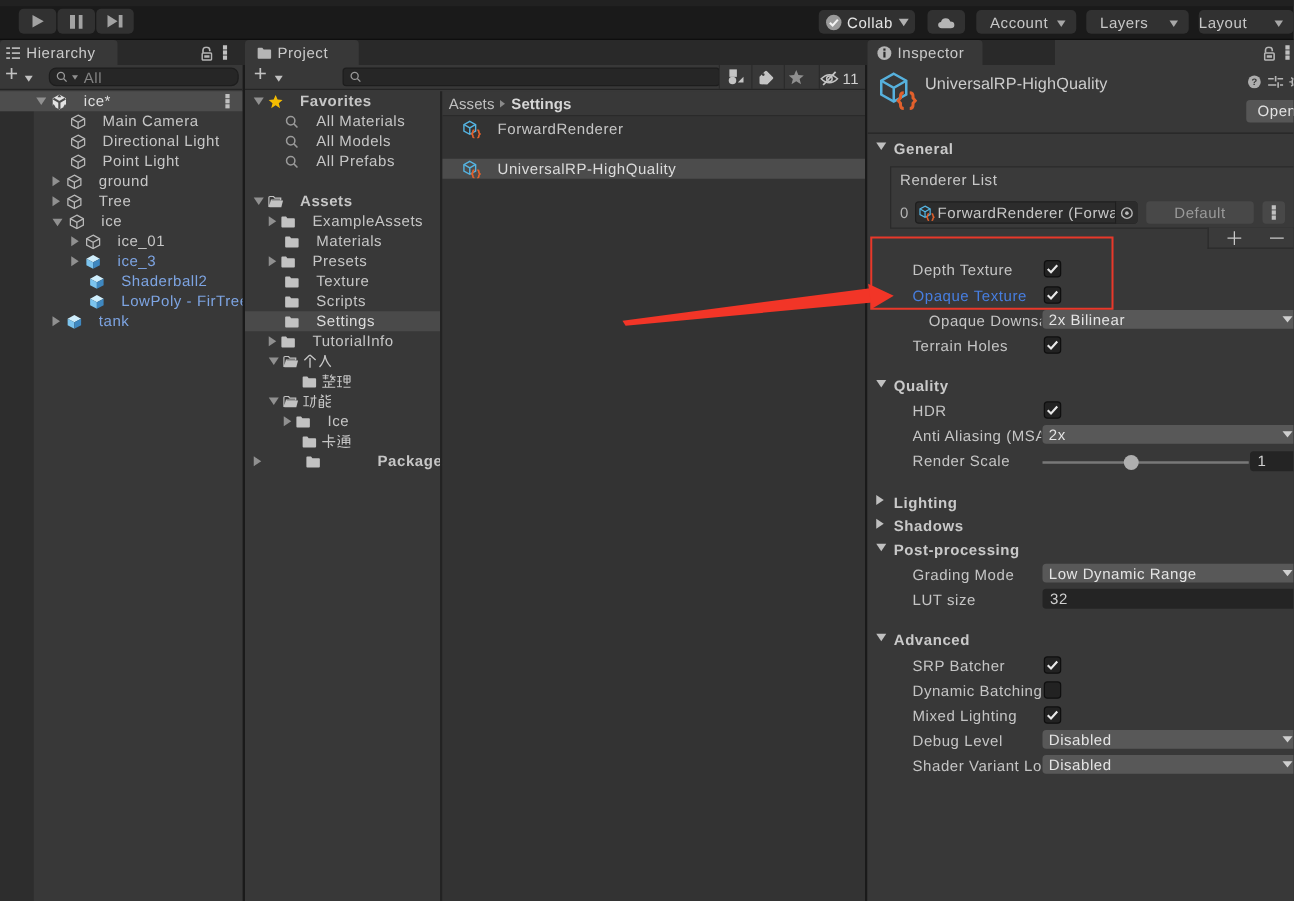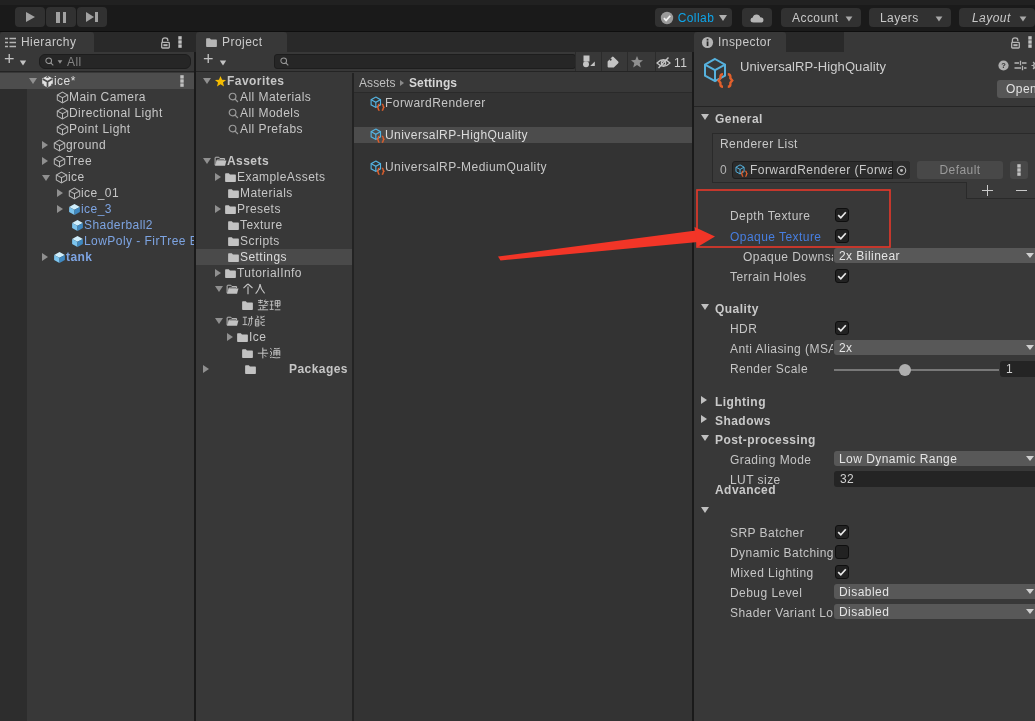--- a/index.html
+++ b/index.html
@@ -2,21 +2,21 @@
 <html><head>
 <meta charset="utf-8">
 <style>
 html,body{margin:0;padding:0;background:#383838;}
 #root{position:relative;width:1035px;height:721px;overflow:hidden;
   font-family:"Liberation Sans",sans-serif;font-size:12px;color:#c6c6c6;letter-spacing:0.45px;
   background:#383838;}
 .abs{position:absolute;}
 .row{position:absolute;height:16px;display:flex;align-items:center;white-space:nowrap;}
 .row svg{flex:0 0 auto;}
-.lbl{margin-left:0;}
+.lbl{margin-left:13px;}
 .tri-r{width:0;height:0;border-left:6px solid #909090;border-top:4.5px solid transparent;border-bottom:4.5px solid transparent;}
 .tri-d{width:0;height:0;border-top:6px solid #909090;border-left:4.5px solid transparent;border-right:4.5px solid transparent;}
 .tbbtn{position:absolute;background:#313131;border-radius:4px;display:flex;align-items:center;justify-content:center;color:#c8c8c8;}
 .tab{position:absolute;top:0;height:20px;background:#383838;display:flex;align-items:center;color:#cacaca;border-radius:3px 3px 0 0;}
 .cb{position:absolute;width:14px;height:14px;background:#222;border:1px solid #0f0f0f;border-radius:3px;box-sizing:border-box;}
 .dd{position:absolute;height:15px;background:#585858;border-radius:3px 0 0 3px;color:#e4e4e4;display:flex;align-items:center;padding-left:5px;font-size:12px;}
 .dd .ddarr{position:absolute;right:6px;top:5px;width:0;height:0;border-top:5px solid #cfcfcf;border-left:4px solid transparent;border-right:4px solid transparent;}
 .numf{position:absolute;height:16px;background:#242424;border-radius:3px 0 0 3px;color:#d0d0d0;display:flex;align-items:center;padding-left:6px;}
 .seclbl{position:absolute;font-weight:bold;color:#c9c9c9;text-align:center;}
 .flbl{position:absolute;color:#c5c5c5;white-space:nowrap;overflow:hidden;}
@@ -100,37 +100,37 @@
   </div>
   <div class="tbbtn" style="left:77px;top:7px;width:30px;height:20px;">
     <div style="width:0;height:0;border-left:8px solid #a2a2a2;border-top:5px solid transparent;border-bottom:5px solid transparent;"></div>
     <div style="width:3px;height:10px;background:#a2a2a2;margin-left:1px;"></div>
   </div>
   <div class="tbbtn" style="left:655px;top:8px;width:77px;height:19px;">
     <svg width="14" height="14" viewBox="0 0 14 14" style="margin-right:4px">
           <circle cx="7" cy="7" r="6.2" fill="#9a9a9a"></circle>
           <path d="M3.9 7.2 L6.1 9.4 L10.3 4.7" fill="none" stroke="#f2f2f2" stroke-width="1.7"></path>
         </svg>
-    <span style="color:#0ea5e9;">Collab</span>
+    <span style="color:#e5e5e5;">Collab</span>
     <div class="tri-d" style="border-top-color:#b0b0b0;margin-left:5px;"></div>
   </div>
   <div class="tbbtn" style="left:742px;top:8px;width:30px;height:19px;">
     <svg width="16" height="12" viewBox="0 0 16 12">
           <path d="M4.5 10.5 Q1.5 10.5 1.5 8 Q1.5 5.8 3.8 5.6 Q4.3 2.5 7.6 2.5 Q10.5 2.5 11.2 5.2 Q14.5 5.2 14.5 7.9 Q14.5 10.5 11.5 10.5 Z" fill="#b5b5b5"></path>
         </svg>
   </div>
   <div class="tbbtn" style="left:781px;top:8px;width:80px;height:19px;justify-content:flex-start;padding-left:11px;box-sizing:border-box;">
     <span>Account</span>
     <div class="tri-d" style="border-top-color:#a8a8a8;position:absolute;right:8px;top:8px;transform:scale(.85)"></div>
   </div>
   <div class="tbbtn" style="left:869px;top:8px;width:82px;height:19px;justify-content:flex-start;padding-left:11px;box-sizing:border-box;">
     <span>Layers</span>
     <div class="tri-d" style="border-top-color:#a8a8a8;position:absolute;right:8px;top:8px;transform:scale(.85)"></div>
   </div>
-  <div class="tbbtn" style="left:959px;top:8px;width:76px;height:19px;justify-content:flex-start;padding-left:13px;box-sizing:border-box;font-style:italic;">
+  <div class="tbbtn" style="left:959px;top:8px;width:76px;height:19px;justify-content:flex-start;padding-left:0;box-sizing:border-box;">
     <span>Layout</span>
     <div class="tri-d" style="border-top-color:#a8a8a8;position:absolute;right:8px;top:8px;transform:scale(.85)"></div>
   </div>
 </div>
 
 <div class="abs" id="tabbar" style="left:0;top:32px;width:844px;height:20px;background:#292929;">
   <div class="tab" style="left:0;width:90px;padding-left:4px;">
     <svg width="13" height="13" viewBox="0 0 13 13">
           <path d="M1 2.5 h3 M5.5 2.5 h6.5 M1 6.5 h3 M5.5 6.5 h6.5 M1 10.5 h3 M5.5 10.5 h6.5" stroke="#b5b5b5" stroke-width="1.4"></path>
         </svg>
@@ -263,21 +263,21 @@
           <svg width="13" height="13" viewBox="0 0 14 14">
             <use href="#pcube"></use>
           </svg>
           <span class="lbl" style="color:#7da4e2;">LowPoly - FirTree E</span>
         </div>
     <div class="row" style="left:42px;top:176px;">
           <div class="tri-r"></div>
           <svg width="13" height="13" viewBox="0 0 14 14" style="margin-left:5px">
             <use href="#pcube"></use>
           </svg>
-          <span class="lbl" style="color:#7da4e2;font-weight:bold;">tank</span>
+          <span class="lbl" style="color:#7da4e2;">tank</span>
         </div>
   </div>
 </div>
 
 <div class="abs" id="proj" style="left:196px;top:52px;width:498px;height:669px;background:#383838;border-right:2px solid #1a1a1a;box-sizing:border-box;">
 
   <div class="abs" style="left:0;top:0;width:496px;height:20px;border-bottom:1px solid #242424;box-sizing:border-box;">
     <span class="abs" style="left:7px;top:-3px;font-size:18px;color:#c2c2c2;">+</span>
     <div class="tri-d" style="position:absolute;left:23px;top:8px;transform:scale(.8);border-top-color:#c2c2c2;"></div>
     <div class="abs" style="left:78px;top:2px;width:302px;height:15px;background:#262626;border:1px solid #1d1d1d;border-radius:3px;box-sizing:border-box;display:flex;align-items:center;padding-left:4px;">
@@ -460,26 +460,20 @@
           <svg width="15" height="15" viewBox="0 0 16 16" style="margin-left:16px">
             <use href="#socube"></use>
           </svg>
           <span class="lbl">ForwardRenderer</span>
         </div>
     <div class="row" style="left:0;top:54px;width:338px;background:#4c4c4c;">
           <svg width="15" height="15" viewBox="0 0 16 16" style="margin-left:16px">
             <use href="#socube"></use>
           </svg>
           <span class="lbl" style="color:#dcdcdc;">UniversalRP-HighQuality</span>
-        </div>
-    <div class="row" style="left:0;top:86px;width:338px;">
-          <svg width="15" height="15" viewBox="0 0 16 16" style="margin-left:16px">
-            <use href="#socube"></use>
-          </svg>
-          <span class="lbl">UniversalRP-MediumQuality</span>
         </div>
   </div>
 </div>
 
 <div class="abs" id="insp" style="left:694px;top:52px;width:341px;height:669px;background:#383838;overflow:hidden;">
 
   <svg class="abs" style="left:9px;top:5px;" width="32" height="33" viewBox="0 0 16 16.5">
     <path d="M6 1 L11 3.8 L11 9.3 L6 12.1 L1 9.3 L1 3.8 Z" fill="none" stroke="#56b1dd" stroke-width="1"></path>
     <path d="M1.2 3.9 L6 6.6 L10.8 3.9 M6 6.6 L6 11.9" fill="none" stroke="#56b1dd" stroke-width="1"></path>
     <path d="M10 8.6 Q8.7 8.6 8.7 9.9 L8.7 10.7 L7.8 11.75 L8.7 12.8 L8.7 13.6 Q8.7 14.9 10 14.9 M12.4 8.6 Q13.7 8.6 13.7 9.9 L13.7 10.7 L14.6 11.75 L13.7 12.8 L13.7 13.6 Q13.7 14.9 12.4 14.9" fill="none" stroke="#e2602c" stroke-width="1.2"></path>
@@ -576,21 +570,21 @@
       </div>
   <div class="seclbl" style="left:21px;top:381px;">Post-processing</div>
   <div class="flbl" style="left:36px;top:401px;width:103px;">Grading Mode</div>
   <div class="dd" style="left:140px;top:399px;width:201px;">Low Dynamic Range<div class="ddarr"></div></div>
   <div class="flbl" style="left:36px;top:421px;width:103px;">LUT size</div>
   <div class="numf" style="left:140px;top:419px;width:201px;">32</div>
 
   <div class="abs" style="left:7px;top:455px;">
         <div class="tri-d" style="border-top-color:#c0c0c0;"></div>
       </div>
-  <div class="seclbl" style="left:21px;top:431px;">Advanced</div>
+  <div class="seclbl" style="left:21px;top:453px;">Advanced</div>
   <div class="flbl" style="left:36px;top:474px;width:103px;">SRP Batcher</div>
   <div class="cb" style="left:141px;top:473px;"><svg width="12" height="12" viewBox="0 0 12 12">
           <use href="#check"></use>
         </svg></div>
   <div class="flbl" style="left:36px;top:494px;width:103px;">Dynamic Batching</div>
   <div class="cb" style="left:141px;top:493px;"></div>
   <div class="flbl" style="left:36px;top:514px;width:103px;">Mixed Lighting</div>
   <div class="cb" style="left:141px;top:513px;"><svg width="12" height="12" viewBox="0 0 12 12">
           <use href="#check"></use>
         </svg></div>

